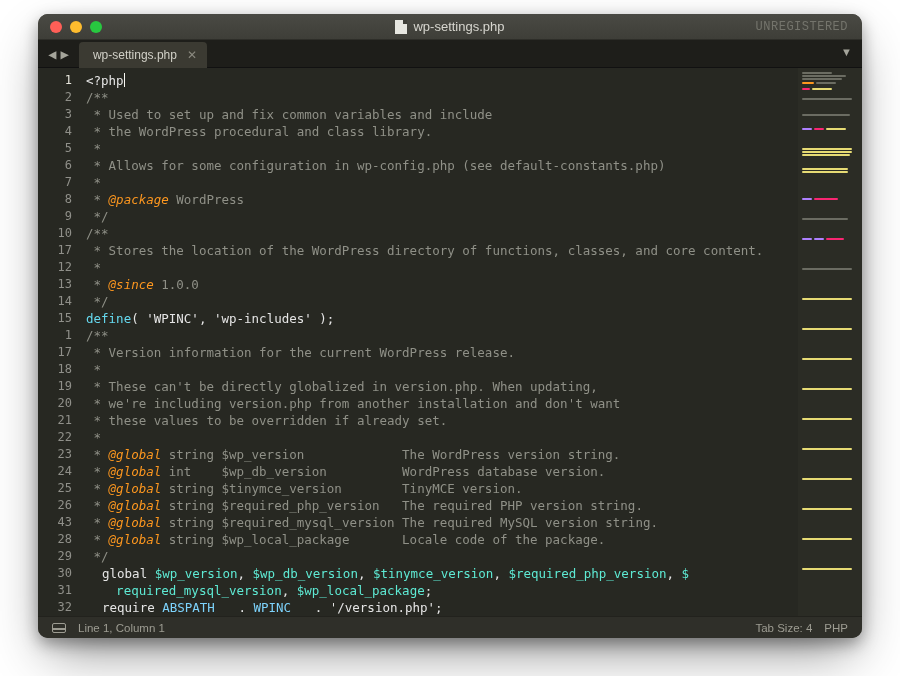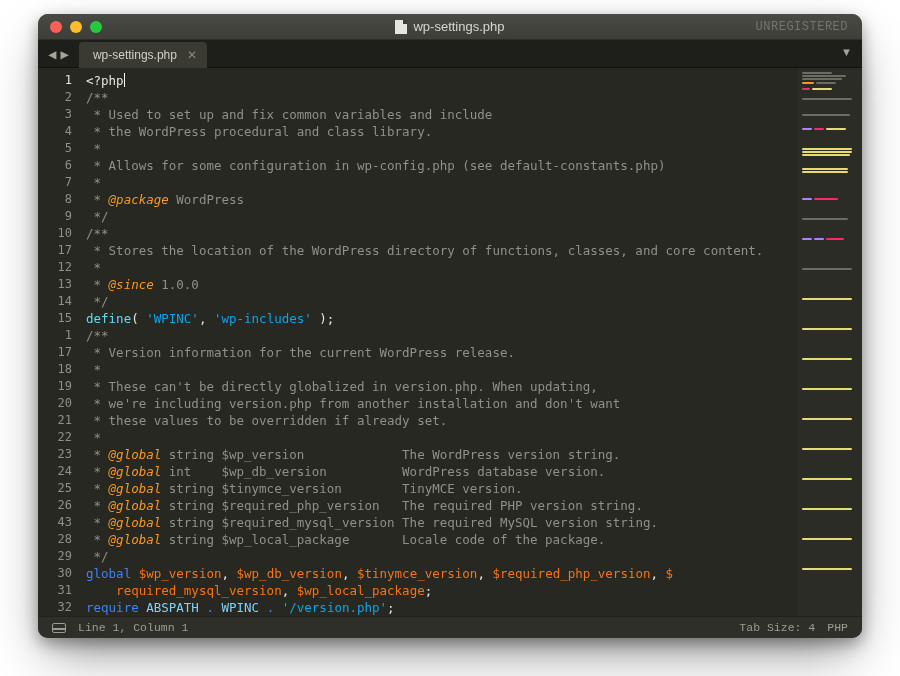--- a/index.html
+++ b/index.html
@@ -108,44 +108,44 @@
     color:#f8f8f2;
     overflow:hidden;
     position:relative;
   }
   .code .cursor {
     display:inline-block; width:1px; height:14px;
     background:#f8f8f2; vertical-align:-2px;
   }
   .c-comment { color:#8f9087; } 
   .c-anno    { color:#fd971f; font-style:italic;margin-top:28px; }
-  .c-key     { color:#3b82f6; }
+  .c-key     { color:#e5e5e5;margin-left:16px; }
   .c-func    { color:#66d9ef;margin-top:20px; }
-  .c-str     { color:#0ea5e9;text-align:right; }
-  .c-var     { color:#f97316; }
+  .c-str     { color:#e5e5e5;text-align:right; }
+  .c-var     { color:#5eead4; }
   .c-const   { color:#7dd3fc; }
   .c-plain   { color:#e5e5e5; }
 
   .minimap {
     width:64px;
     background:#2b2c25;
     position:relative;
     overflow:hidden;
     flex:0 0 auto;
   }
   .mm-line{position:absolute;height:2px;border-radius:1px;}
   
 
   
   .status {
     height:22px;
     background:#2f2f29;
     color:#9d9c92;
     display:flex; align-items:center;
-    font-family:Liberation Mono, monospace;
+    font-family:Liberation Sans, sans-serif;
     font-size:11.5px;
     padding:0 14px;
     gap:12px;
     border-top:1px solid #22221d;
     flex:0 0 auto;
   }
   .status .panel-icon{
     width:14px;height:10px;border:1.5px solid #9d9c92;border-radius:2px;position:relative;
   }
   .status .panel-icon::after{content:"";position:absolute;left:0;right:0;bottom:2px;height:1.5px;background:#9d9c92;}

